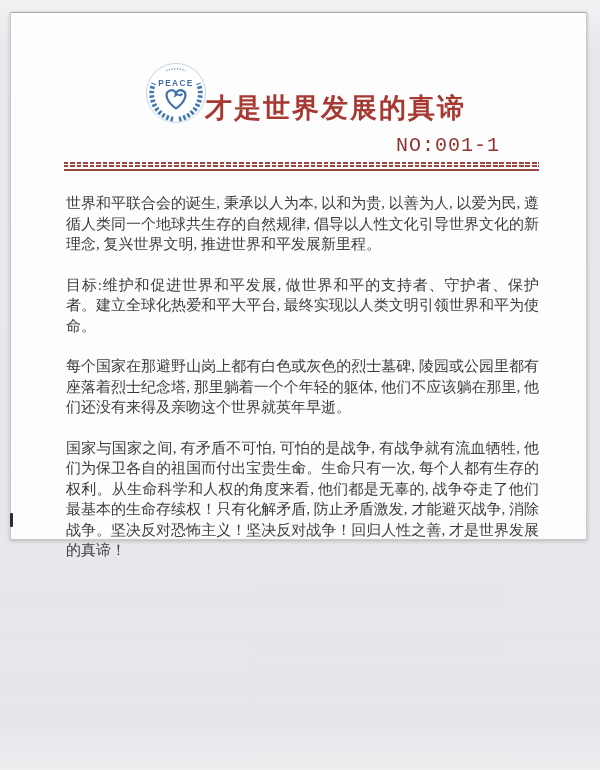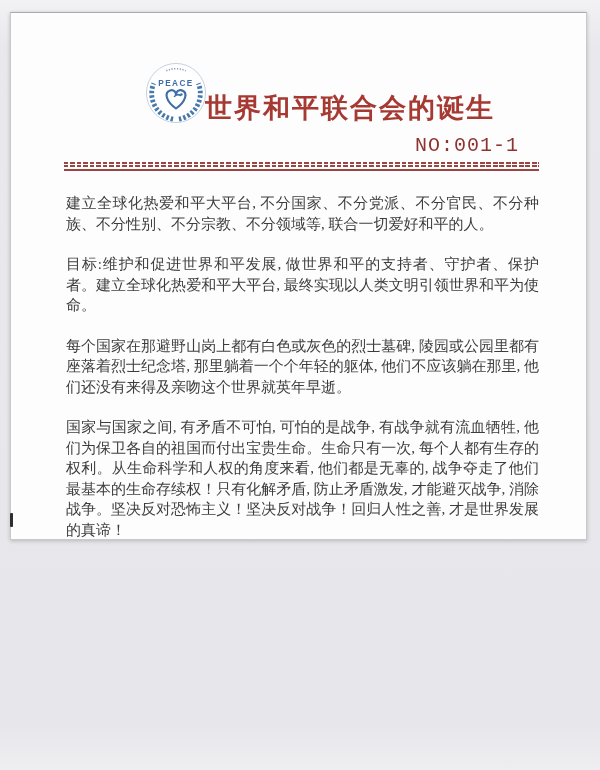--- a/index.html
+++ b/index.html
@@ -18,21 +18,21 @@
   }
   .header{position:relative;margin-top:49px;height:72px;}
   .logo{position:absolute;left:134px;top:0;width:62px;height:62px;}
   .title{
     position:absolute;left:194px;top:28px;margin:0;
     font-size:27px;font-weight:bold;color:#a63a33;
     letter-spacing:2px;white-space:nowrap;
     font-family:"Liberation Serif","DejaVu Serif",serif;
   }
   .doc-number{
-    text-align:right;padding-right:67px;
+    text-align:right;padding-right:86px;
     font-size:20px;line-height:24px;color:#8e3430;
     letter-spacing:1px;font-family:"Liberation Mono","DejaVu Sans Mono",monospace;
   }
   .divider{
     margin:4px 47px 0 53px;
     height:5px;
     background-image:
       repeating-linear-gradient(90deg,#9a4540 0 4.5px,rgba(0,0,0,0) 4.5px 6.5px),
       repeating-linear-gradient(90deg,#9a4540 0 4.5px,rgba(0,0,0,0) 4.5px 6.5px);
     background-size:100% 2px,100% 2px;
@@ -69,29 +69,29 @@
       <path d="M 35 59 A 27 27 0 0 0 55 22" fill="none" stroke="#4679ad" stroke-width="5" stroke-dasharray="2.6 2.1"></path>
 
       <path d="M 22 9 A 25 25 0 0 1 42 9" fill="none" stroke="#7a9cc4" stroke-width="1.6" stroke-dasharray="1.2 1.6"></path>
 
       <text x="32" y="25" text-anchor="middle" font-size="8.5" font-weight="bold" letter-spacing="1.5" fill="#3f6ea8" font-family="Liberation Sans, sans-serif">PEACE</text>
 
       <path d="M32 48 C 21.5 40.5 19.5 31.5 26 29.3 C 30 28 32 31.5 32 34 C 32 31.5 34 28 38 29.3 C 44.5 31.5 42.5 40.5 32 48 Z" fill="none" stroke="#3f6ea8" stroke-width="2.2"></path>
       <path d="M 30 36 q 3 -4 7 -1" fill="none" stroke="#3f6ea8" stroke-width="1.6"></path>
       <circle cx="37.6" cy="33.6" r="1.3" fill="#3f6ea8"></circle>
     </svg>
-    <h1 class="title">世界和平联合会的诞生</h1>
+    <h1 class="title">才是世界发展的真谛</h1>
   </div>
 
   <div class="doc-number">NO:001-1</div>
 
   <div class="divider"></div>
 
   <div class="docbody">
-      <p>建立全球化热爱和平大平台, 不分国家、不分党派、不分官民、不分种族、不分性别、不分宗教、不分领域等, 联合一切爱好和平的人。</p>
+      <p>世界和平联合会的诞生, 秉承以人为本, 以和为贵, 以善为人, 以爱为民, 遵循人类同一个地球共生存的自然规律, 倡导以人性文化引导世界文化的新理念, 复兴世界文明, 推进世界和平发展新里程。</p>
       <p>目标:维护和促进世界和平发展, 做世界和平的支持者、守护者、保护者。建立全球化热爱和平大平台, 最终实现以人类文明引领世界和平为使命。</p>
       <p>每个国家在那避野山岗上都有白色或灰色的烈士墓碑, 陵园或公园里都有座落着烈士纪念塔, 那里躺着一个个年轻的躯体, 他们不应该躺在那里, 他们还没有来得及亲吻这个世界就英年早逝。</p>
       <p>国家与国家之间, 有矛盾不可怕, 可怕的是战争, 有战争就有流血牺牲, 他们为保卫各自的祖国而付出宝贵生命。生命只有一次, 每个人都有生存的权利。从生命科学和人权的角度来看, 他们都是无辜的, 战争夺走了他们最基本的生命存续权！只有化解矛盾, 防止矛盾激发, 才能避灭战争, 消除战争。坚决反对恐怖主义！坚决反对战争！回归人性之善, 才是世界发展的真谛！</p>
     </div>
 
   <div class="page-number">1</div>
 
   <div class="page-mark"></div>
 </div>
 

